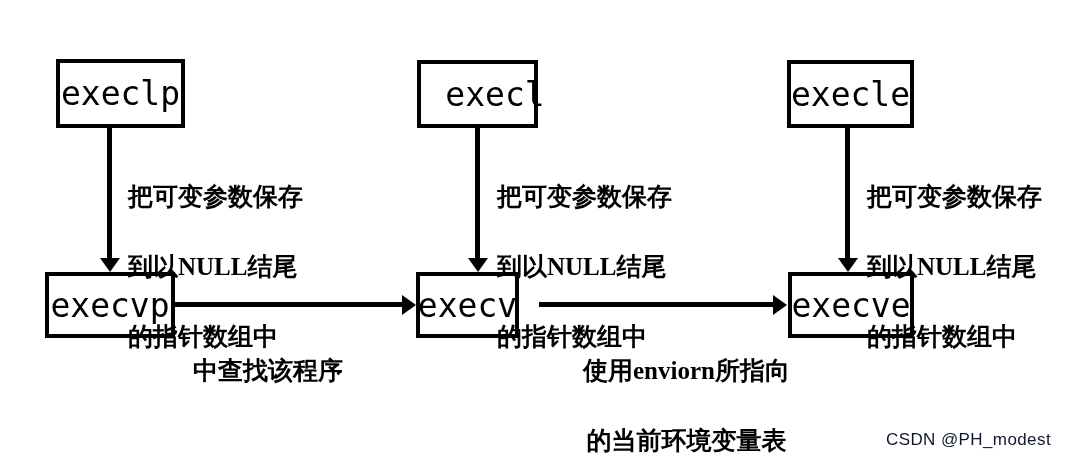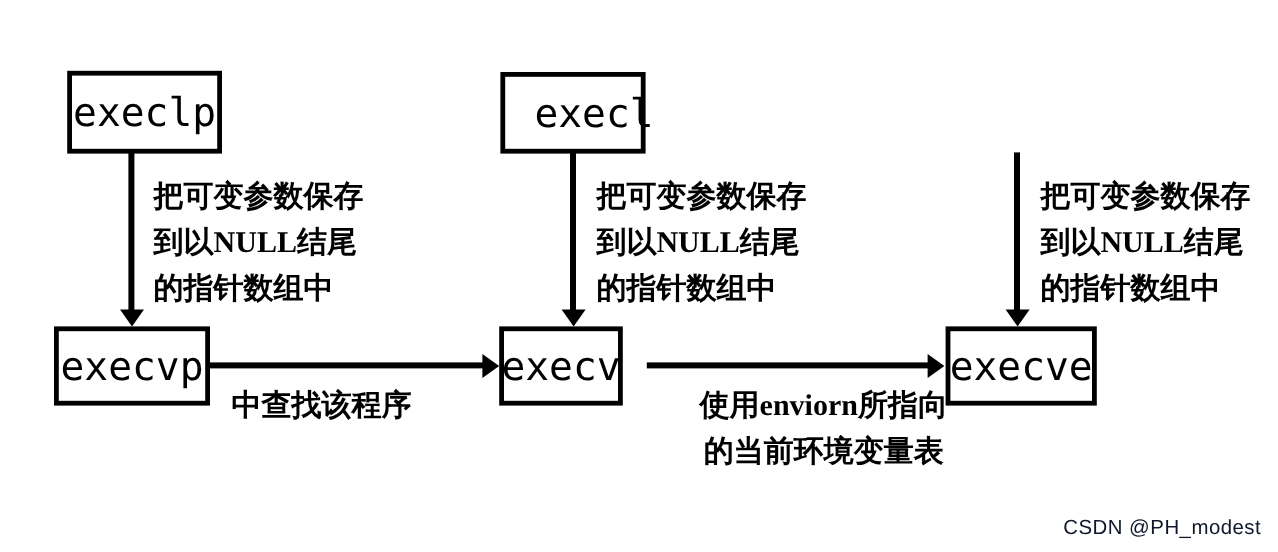--- a/index.html
+++ b/index.html
@@ -74,21 +74,21 @@
   
   .annotation {
     position: absolute;
     color: #000000;
     font-family: "Liberation Serif", "DejaVu Serif", serif;
     font-weight: 700;
     font-size: 25px;
     line-height: 38px;
     white-space: nowrap;
   }
-  .annotation .ln { display: block; }
+  .annotation .ln { display: block; margin-top: 32px; }
 
   
   .watermark {
     position: absolute;
     right: 14px;
     bottom: 10px;
     color: #0f172a;
     font-family: "Liberation Sans", "DejaVu Sans", sans-serif;
     font-size: 17px;
     letter-spacing: 0.4px;
@@ -98,20 +98,23 @@
 </head>
 <body>
 
 <div id="canvas">
 
   <div class="node-box" style="left:56px; top:59px; width:129px; height:69px;">
     <span class="node-label">execlp</span>
   </div>
   <div class="node-box" style="left:417px; top:60px; width:121px; height:68px;padding-left:35px;">
     <span class="node-label">execl</span>
+  </div>
+  <div class="node-box" style="left:787px; top:60px; width:127px; height:68px;">
+    <span class="node-label">execle</span>
   </div>
   <div class="node-box" style="left:45px; top:272px; width:130px; height:66px;">
     <span class="node-label">execvp</span>
   </div>
   <div class="node-box" style="left:416px; top:272px; width:103px; height:66px;">
     <span class="node-label">execv</span>
   </div>
   <div class="node-box" style="left:788px; top:272px; width:126px; height:66px;">
     <span class="node-label">execve</span>
   </div>

